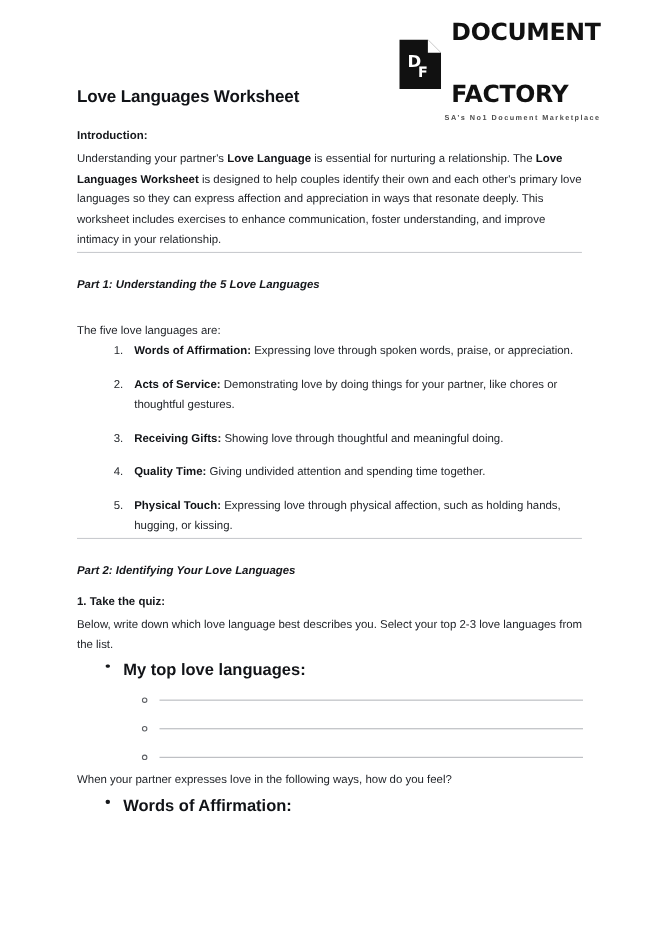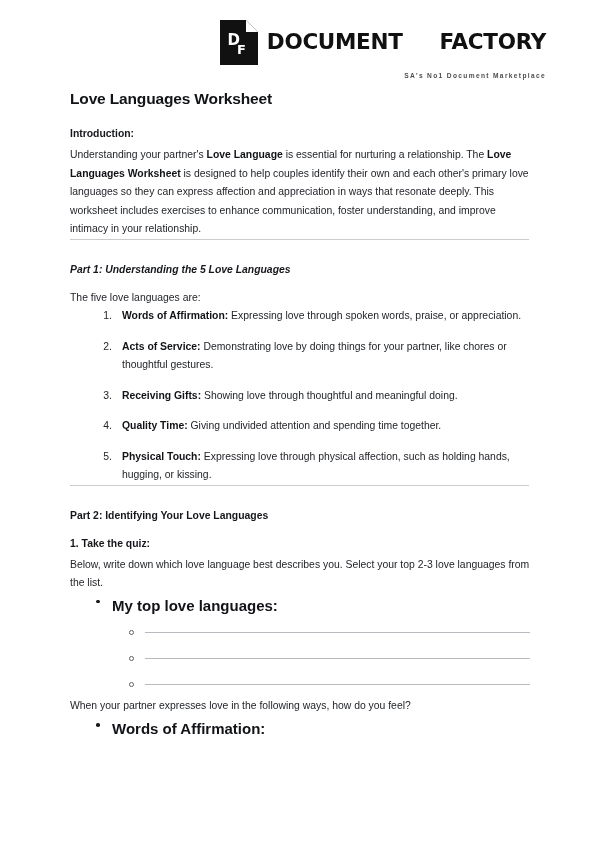--- a/index.html
+++ b/index.html
@@ -32,21 +32,21 @@
     gap: 9px;
   }
   .logo-mark {
     width: 38px;
     height: 45px;
     flex: 0 0 auto;
     display: block;
   }
   .logo-words {
     display: flex;
-    flex-direction: row;
+    flex-direction: column;
     line-height: 0.94;
     gap: 37px;
   }
   .logo-words span {
     font-family: "DejaVu Sans", sans-serif;
     font-weight: 700;
     font-size: 21.5px;
     letter-spacing: -0.3px;
     color: #111111;
   }
@@ -56,21 +56,21 @@
     font-weight: 700;
     letter-spacing: 1.35px;
     color: #4d4d4d;
     white-space: nowrap;
   }
 
   
   .page {
     position: absolute;
     left: 70px;
-    top: 90px;
+    top: 80px;
     width: 460px;
   }
 
   .doc-title {
     font-size: 15.5px;
     font-weight: 700;
     letter-spacing: -0.15px;
     color: #111317;
     margin-bottom: 20px;
   }
@@ -168,24 +168,24 @@
     border: 1px solid #5e6166;
     background: #ffffff;
   }
   ul.sub > li .blank {
     flex: 1 1 auto;
     height: 0;
     border-top: 1px solid #b7babe;
   }
   .mt-rule-1  { margin-top: 25px; }
   .mt-part1   { margin-top: 24px; font-style: italic; }
-  .mt-five    { margin-top: 14px; }
+  .mt-five    { margin-top: 28px; }
   .mt-list    { margin-top: 15px; }
   .mt-rule-2  { margin-top: 26px; }
-  .mt-part2   { margin-top: 24px; }
+  .mt-part2   { margin-top: 24px; font-style: italic; }
   .mt-quiz    { margin-top: 17px; }
   .mt-mytop   { margin-top: 15px; }
   .mt-sub     { margin-top: 10px; }
   .mt-desc    { margin-top: 18px; }
   .mt-woa     { margin-top: 14px; }
 </style>
 </head>
 <body>
 
 <div class="logo-block">

